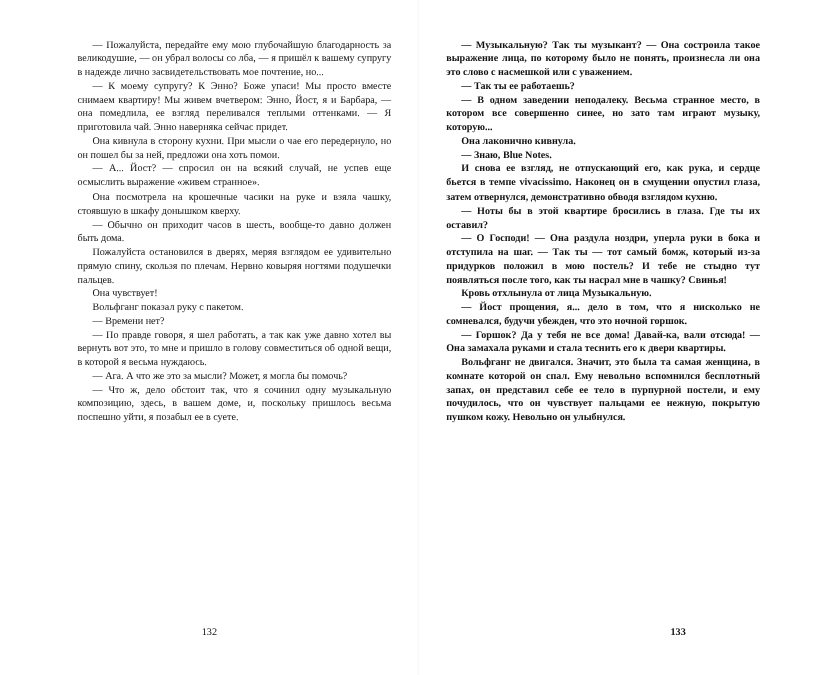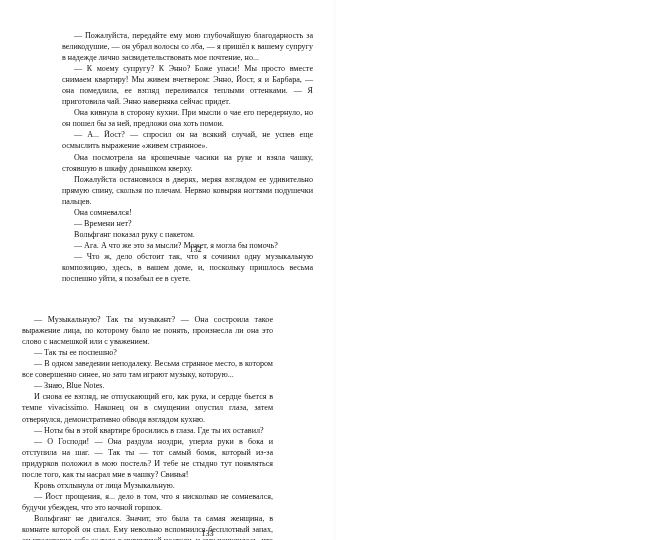--- a/index.html
+++ b/index.html
@@ -15,33 +15,34 @@
     overflow: hidden;
     font-family: "Liberation Serif", serif;
   }
   .spread {
     position: absolute;
     left: 0;
     top: 0;
     width: 670px;
     height: 540px;
     display: flex;
-    flex-direction: column;
+    flex-direction: row;
   }
   .leaf {
     position: relative;
     width: 335px;
     height: 540px;
     box-sizing: border-box;
   }
   .leaf.left {
     padding: 30px 22px 0 62px;
   }
   .leaf.right {
     padding: 30px 62px 0 22px;
+    font-weight: bold;
   }
   .col {
     font-size: 8.1px;
     line-height: 11.05px;
     text-align: justify;
     color: #121212;
     hyphens: auto;
   }
   .col p {
     margin: 0;
@@ -52,21 +53,20 @@
     bottom: 30px;
     width: 100%;
     left: 0;
     text-align: center;
     font-size: 8.2px;
     color: #141414;
     font-family: "Liberation Serif", serif;
   }
   .leaf.left .folio {
     padding-right: 40px;
-    margin-left: 28px;
   }
   .leaf.right .folio {
     padding-left: 40px;
   }
   .gutter {
     position: absolute;
     left: 334px;
     top: 0;
     width: 2px;
     height: 540px;
@@ -80,41 +80,45 @@
 <div class="page">
   <div class="spread">
 
     <div class="leaf left">
       <div class="col">
         <p>— Пожалуйста, передайте ему мою глубочайшую благодарность за великодушие, — он убрал волосы со лба, — я пришёл к вашему супругу в надежде лично засвидетельствовать мое почтение, но...</p>
         <p>— К моему супругу? К Энно? Боже упаси! Мы просто вместе снимаем квартиру! Мы живем вчетвером: Энно, Йост, я и Барбара, — она помедлила, ее взгляд переливался теплыми оттенками. — Я приготовила чай. Энно наверняка сейчас придет.</p>
         <p>Она кивнула в сторону кухни. При мысли о чае его передернуло, но он пошел бы за ней, предложи она хоть помои.</p>
         <p>— А... Йост? — спросил он на всякий случай, не успев еще осмыслить выражение «живем странное».</p>
         <p>Она посмотрела на крошечные часики на руке и взяла чашку, стоявшую в шкафу донышком кверху.</p>
+        <p>— Обычно он приходит часов в шесть, вообще-то давно должен быть дома.</p>
         <p>Пожалуйста остановился в дверях, меряя взглядом ее удивительно прямую спину, скользя по плечам. Нервно ковыряя ногтями подушечки пальцев.</p>
-        <p>Она сомневался!</p>
+        <p>Она чувствует!</p>
+        <p>Вольфганг показал руку с пакетом.</p>
         <p>— Времени нет?</p>
-        <p>Вольфганг показал руку с пакетом.</p>
+        <p>— По правде говоря, я шел работать, а так как уже давно хотел вы вернуть вот это, то мне и пришло в голову совместиться об одной вещи, в которой я весьма нуждаюсь.</p>
         <p>— Ага. А что же это за мысли? Может, я могла бы помочь?</p>
         <p>— Что ж, дело обстоит так, что я сочинил одну музыкальную композицию, здесь, в вашем доме, и, поскольку пришлось весьма поспешно уйти, я позабыл ее в суете.</p>
       </div>
       <div class="folio">132</div>
     </div>
 
     <div class="leaf right">
       <div class="col">
         <p>— Музыкальную? Так ты музыкант? — Она состроила такое выражение лица, по которому было не понять, произнесла ли она это слово с насмешкой или с уважением.</p>
-        <p>— Так ты ее поспешно?</p>
+        <p>— Так ты ее работаешь?</p>
         <p>— В одном заведении неподалеку. Весьма странное место, в котором все совершенно синее, но зато там играют музыку, которую...</p>
+        <p>Она лаконично кивнула.</p>
         <p>— Знаю, Blue Notes.</p>
         <p>И снова ее взгляд, не отпускающий его, как рука, и сердце бьется в темпе vivacissimo. Наконец он в смущении опустил глаза, затем отвернулся, демонстративно обводя взглядом кухню.</p>
         <p>— Ноты бы в этой квартире бросились в глаза. Где ты их оставил?</p>
         <p>— О Господи! — Она раздула ноздри, уперла руки в бока и отступила на шаг. — Так ты — тот самый бомж, который из-за придурков положил в мою постель? И тебе не стыдно тут появляться после того, как ты насрал мне в чашку? Свинья!</p>
         <p>Кровь отхлынула от лица Музыкальную.</p>
         <p>— Йост прощения, я... дело в том, что я нисколько не сомневался, будучи убежден, что это ночной горшок.</p>
+        <p>— Горшок? Да у тебя не все дома! Давай-ка, вали отсюда! — Она замахала руками и стала теснить его к двери квартиры.</p>
         <p>Вольфганг не двигался. Значит, это была та самая женщина, в комнате которой он спал. Ему невольно вспомнился бесплотный запах, он представил себе ее тело в пурпурной постели, и ему почудилось, что он чувствует пальцами ее нежную, покрытую пушком кожу. Невольно он улыбнулся.</p>
       </div>
       <div class="folio">133</div>
     </div>
 
   </div>
   <div class="gutter"></div>
 </div>
 
 </body></html>

